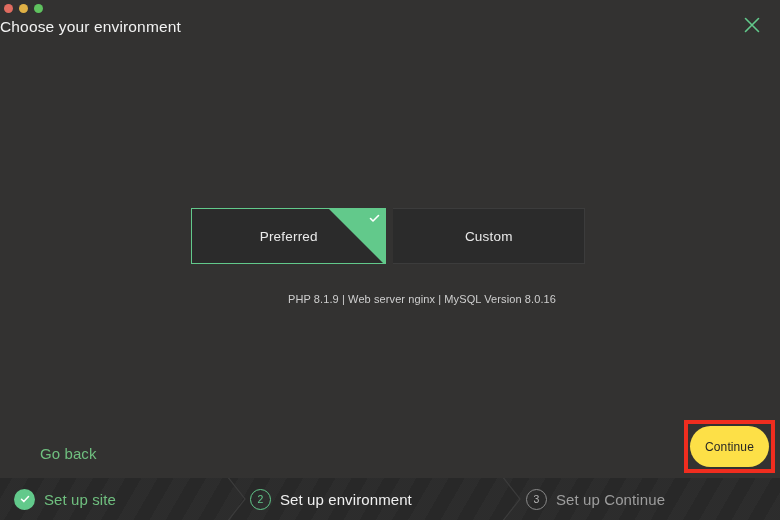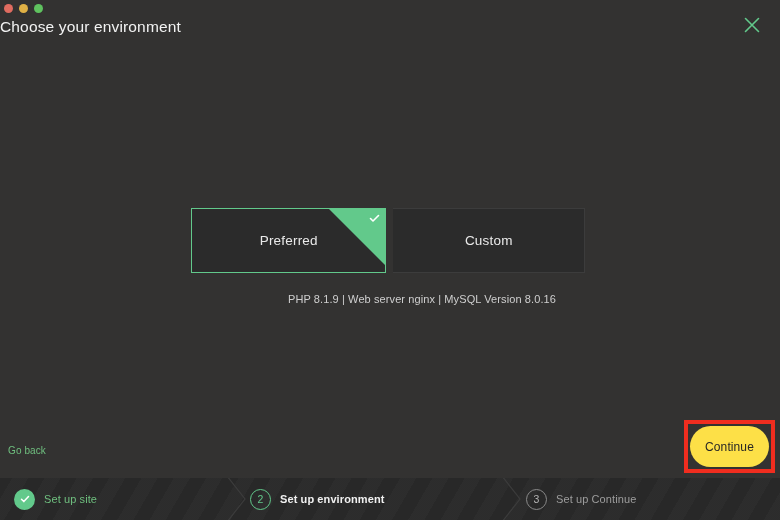--- a/index.html
+++ b/index.html
@@ -46,21 +46,21 @@
 
   
   .cards {
     position:absolute;
     left:191px; top:208px;
     width:394px; height:55px;
     display:flex;
   }
   .card {
     position:relative;
-    height:65px;
+    height:56px;
     background:#2b2b2b;
     display:flex; align-items:center; justify-content:center;
     cursor:pointer;
     overflow:hidden;
   }
   .card-label {
     color:#eaeaea;
     font-size:13.5px;
     letter-spacing:0.2px;
     position:relative; z-index:3;
@@ -90,23 +90,23 @@
     text-align:center;
     color:#cfcfcf;
     font-size:11px;
     letter-spacing:0.1px;
     margin-left:32px;
   }
 
   
   .go-back {
     position:absolute;
-    left:8px; top:445px;
+    left:40px; top:445px;
     color:#6fbf7f;
-    font-size:10px;
+    font-size:15px;
     cursor:pointer;
     letter-spacing:0.1px;
   }
 
   .continue-wrap {
     position:absolute;
     left:684px; top:420px;
     width:91px; height:53px;
     border:4px solid #f02d1f;
     display:flex; align-items:center; justify-content:center;
@@ -156,23 +156,23 @@
   }
   .step-circle.done {
     background:#62c98b; color:#ffffff;
   }
   .step-circle.active {
     border:1.5px solid #62c98b; color:#62c98b; background:transparent;
   }
   .step-circle.todo {
     border:1.5px solid #8a8a8a; color:#b5b5b5; background:transparent;
   }
-  .step-label { font-size:11px; letter-spacing:0.1px; white-space:nowrap; }
+  .step-label { font-size:15px; letter-spacing:0.1px; white-space:nowrap; }
   .step-label.done   { color:#6fbf7f; }
-  .step-label.active { color:#f0f0f0;font-weight:bold; }
+  .step-label.active { color:#f0f0f0; }
   .step-label.todo   { color:#9d9d9d; }
 
   .chevron {
     position:absolute; top:0; height:42px; width:22px;
     pointer-events:none;
   }
   .chev-1 { left:225px; }
   .chev-2 { left:500px; }
   .chevron svg { display:block; }
 </style>

